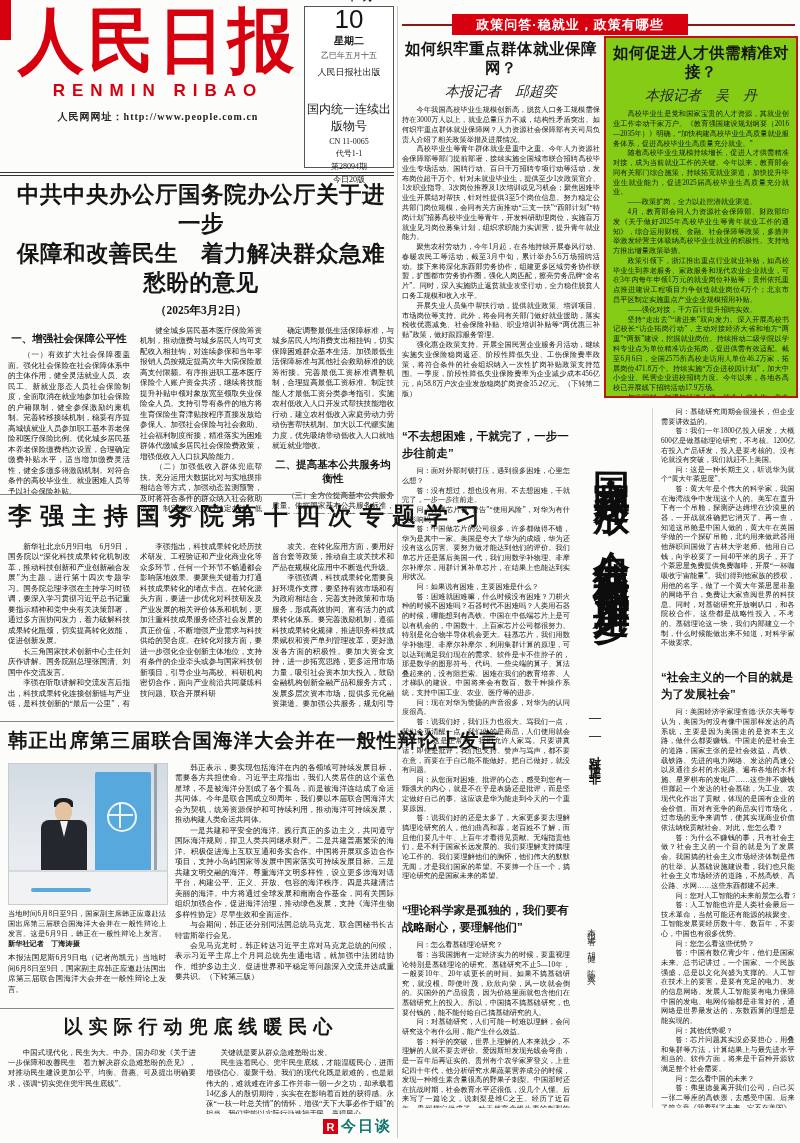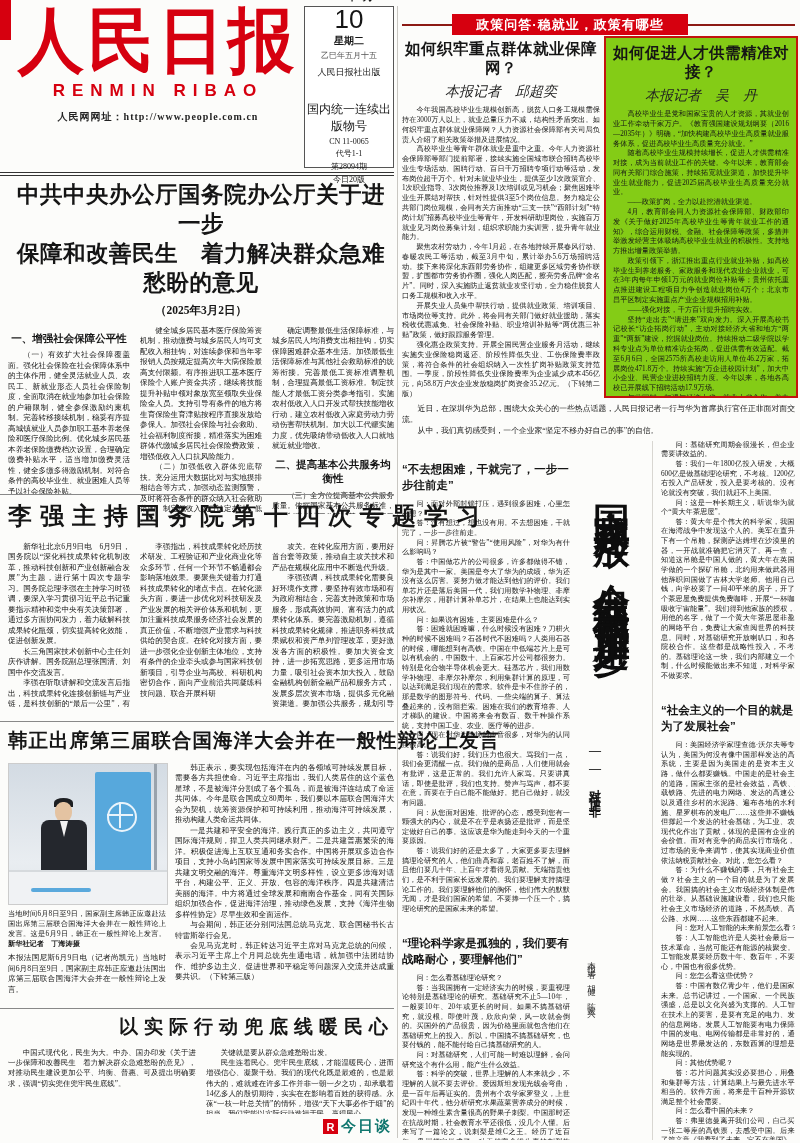--- a/index.html
+++ b/index.html
@@ -79,21 +79,21 @@
          clip-path:polygon(0 0,100% 0,50% 100%);}
   .podium{position:absolute;left:0;bottom:0;width:100%;height:32px;background:#f0f2f4;border-top:2px solid #d6dadd;}
   .podium-bar{position:absolute;left:22px;bottom:12px;width:60px;height:4px;background:#5aa9dc;border-radius:2px;}
   .caption{font-size:7.2px;line-height:1.4;margin-top:4px;text-align:justify;}
   .credit{font-weight:700;}
   .hz-lede{font-size:7.6px;line-height:1.38;margin-top:4px;text-align:justify;}
   .hz-right{flex:1;font-size:7.6px;line-height:1.38;overflow:hidden;}
   .hz-right p{margin:0;text-indent:2em;text-align:justify;}
   
   .commentary{position:absolute;left:8px;top:1014px;width:386px;height:126px;overflow:hidden;}
-  .cm-title{font-size:19px;font-weight:700;letter-spacing:6px;text-align:right;white-space:nowrap;}
+  .cm-title{font-size:19px;font-weight:700;letter-spacing:6px;text-align:center;white-space:nowrap;}
   .cm-byline{font-size:8.5px;text-align:center;margin:4px 0;}
   .commentary .col{height:66px;font-size:7.4px;}
   .talk-logo{position:absolute;right:2px;bottom:4px;display:flex;align-items:center;gap:3px;}
   .talk-badge{width:15px;height:15px;background:#d6000f;color:#fff;font-size:11px;font-weight:900;
               display:flex;align-items:center;justify-content:center;font-family:"Liberation Sans",sans-serif;}
   .talk-text{font-size:15px;font-weight:900;color:#0f766e;letter-spacing:2px;
              font-family:"Liberation Sans",sans-serif;}
   
   .interview{position:absolute;left:402px;top:404px;width:393px;height:736px;overflow:hidden;}
   .iv-intro{font-size:7.8px;line-height:1.4;}
@@ -267,24 +267,20 @@
           <p>民生连着民心。兜牢民生底线，才能温暖民心，进而增强信心、凝聚干劲。我们的现代化既是最难的，也是最伟大的，难就难在许多工作并非一朝一夕之功，却承载着14亿多人的殷切期待，实实在在影响着百姓的获得感。永葆“一枝一叶总关情”的情怀，增强“天下大事必作于细”的担当，我们定能以实际行动造福于民，赢得民心。</p>
         </div>
     </div>
     <div class="talk-logo">
       <div class="talk-badge">R</div>
       <div class="talk-text">今日谈</div>
     </div>
   </section>
 
   <section class="interview">
-    <div class="iv-intro">
-        <p>近日，在深圳华为总部，围绕大众关心的一些热点话题，人民日报记者一行与华为首席执行官任正非面对面交流。</p>
-        <p>从中，我们真切感受到，一个企业家“坚定不移办好自己的事”的自信。</p>
-      </div>
     <div class="iv-row">
       <div class="iv-colA">
         <div class="iv-quote">“不去想困难，干就完了，一步一步往前走”</div>
         <div>
             <p>问：面对外部封锁打压，遇到很多困难，心里怎么想？</p>
             <p>答：没有想过，想也没有用。不去想困难，干就完了，一步一步往前走。</p>
             <p>问：昇腾芯片被“警告”“使用风险”，对华为有什么影响吗？</p>
             <p>答：中国做芯片的公司很多，许多都做得不错，华为是其中一家。美国是夸大了华为的成绩，华为还没有这么厉害。要努力做才能达到他们的评价。我们单芯片还是落后美国一代，我们用数学补物理、非摩尔补摩尔，用群计算补单芯片，在结果上也能达到实用状况。</p>
             <p>问：如果说有困难，主要困难是什么？</p>
             <p>答：困难就困难嘛，什么时候没有困难？刀耕火种的时候不困难吗？石器时代不困难吗？人类用石器的时候，哪能想到有高铁。中国在中低端芯片上是可以有机会的，中国数十、上百家芯片公司都很努力。特别是化合物半导体机会更大。硅基芯片，我们用数学补物理、非摩尔补摩尔，利用集群计算的原理，可以达到满足我们现在的需求。软件是卡不住脖子的，那是数学的图形符号、代码、一些尖端的算子、算法叠起来的，没有阻拦索。困难在我们的教育培养、人才梯队的建设。中国将来会有数百、数千种操作系统，支持中国工业、农业、医疗等的进步。</p>

